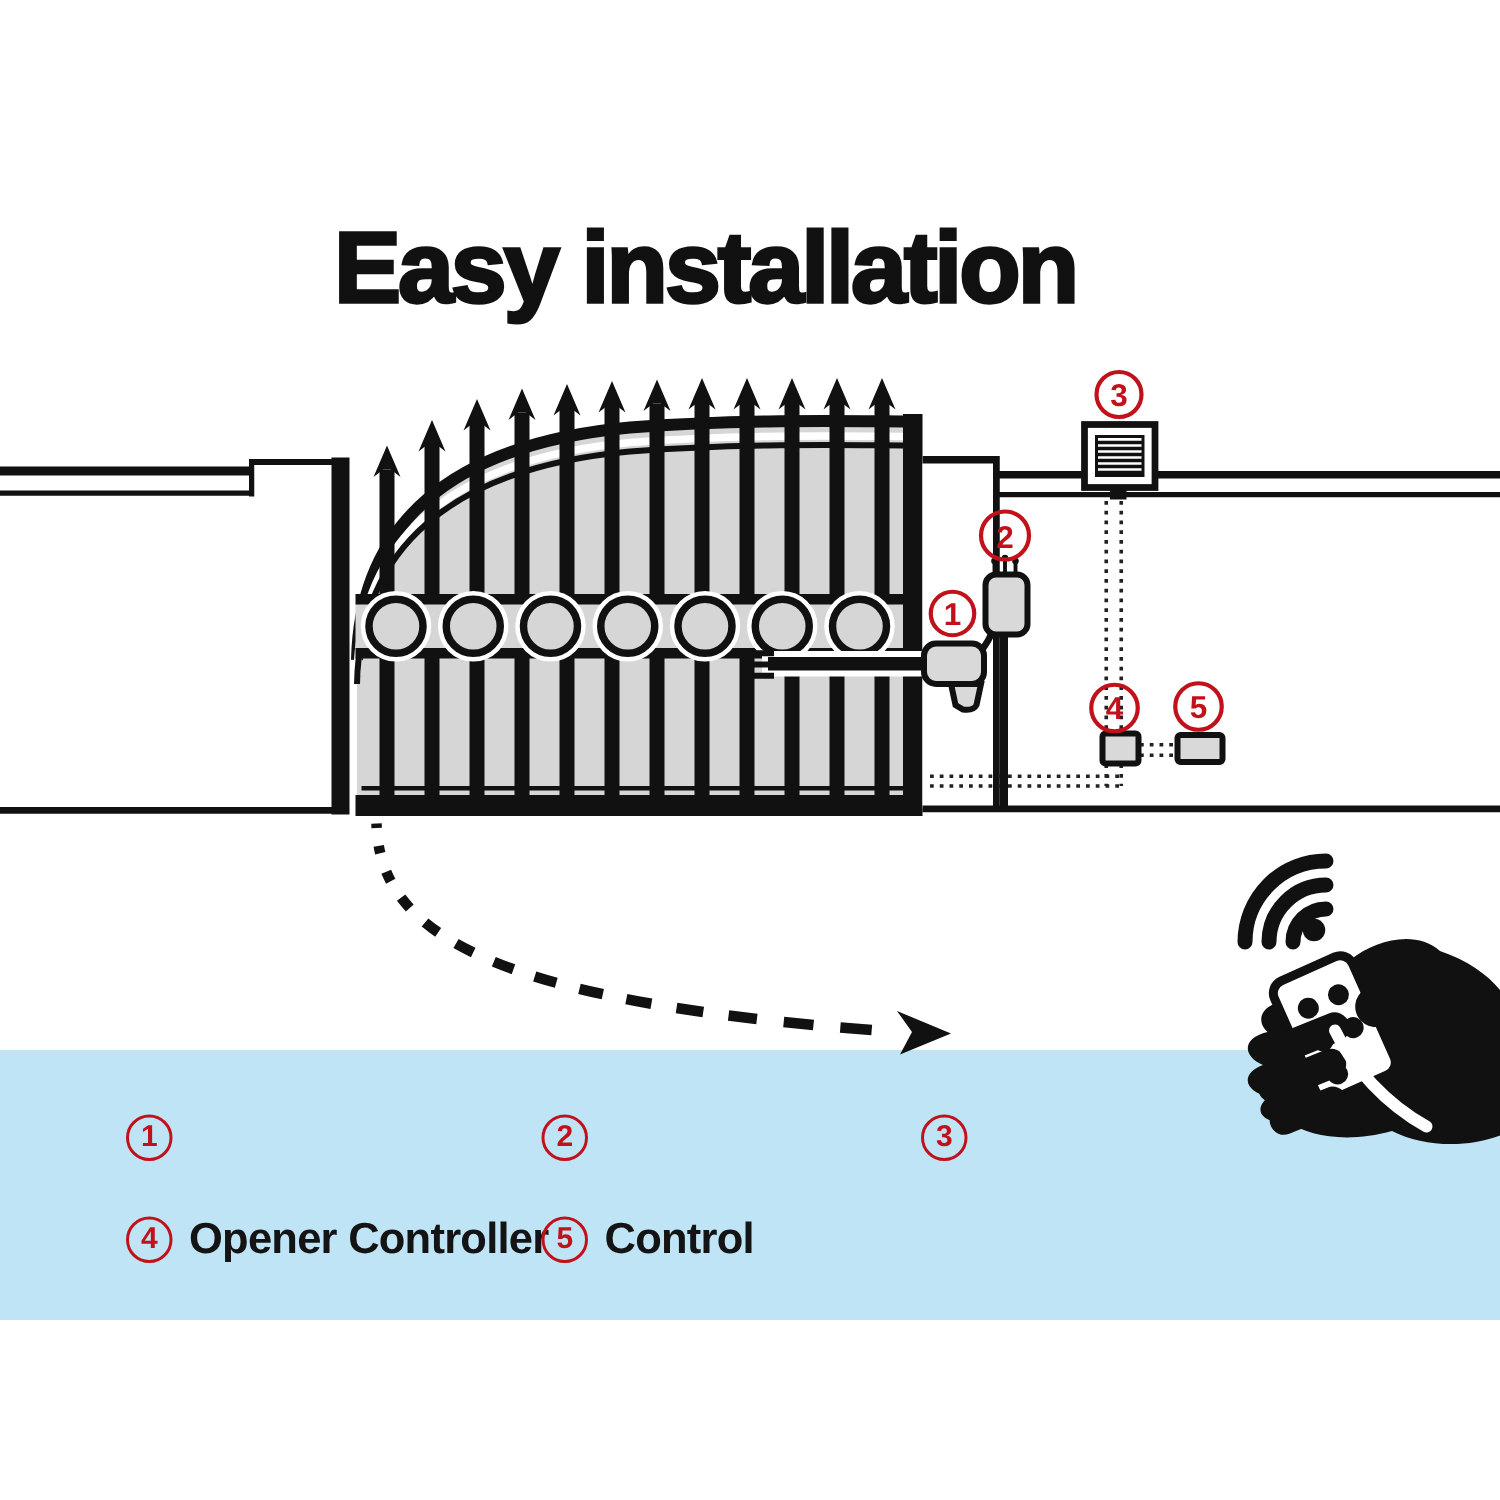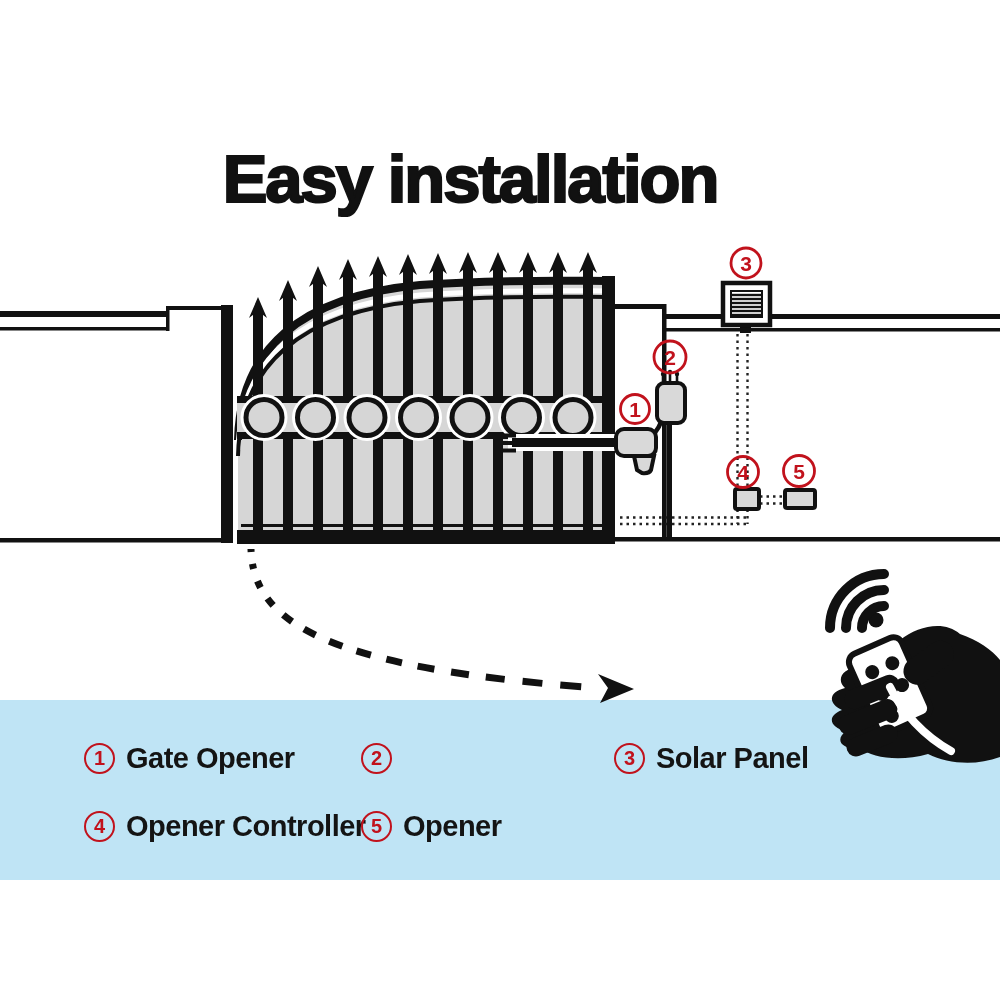--- a/index.html
+++ b/index.html
@@ -227,29 +227,27 @@
       <rect class="ink" x="843" y="682" width="58" height="20" rx="10" transform="rotate(-22 872 692)"></rect>
       <rect class="ink" x="837" y="707" width="62" height="20" rx="10" transform="rotate(-22 868 717)"></rect>
       <rect class="ink" x="845" y="731" width="54" height="19" rx="9.5" transform="rotate(-22 872 740)"></rect>
     </g>
     <path d="M890,687 C902,712 924,736 951,751" fill="none" stroke="#fff" stroke-width="8" stroke-linecap="round"></path>
   </g>
 </svg>
 
 <div class="legend-item" style="left:84px;top:742px;">
   <span class="num-circle">1</span>
-  <span class="legend-label">Gate Opener</span>
 </div>
 <div class="legend-item" style="left:361px;top:742px;">
   <span class="num-circle">2</span>
 </div>
 <div class="legend-item" style="left:614px;top:742px;">
   <span class="num-circle">3</span>
-  <span class="legend-label">Solar Panel</span>
 </div>
 <div class="legend-item" style="left:84px;top:810px;">
   <span class="num-circle">4</span>
   <span class="legend-label">Opener Controller</span>
 </div>
 <div class="legend-item" style="left:361px;top:810px;">
   <span class="num-circle">5</span>
-  <span class="legend-label">Opener</span>
+  <span class="legend-label">Control</span>
 </div>
 
 </body></html>

